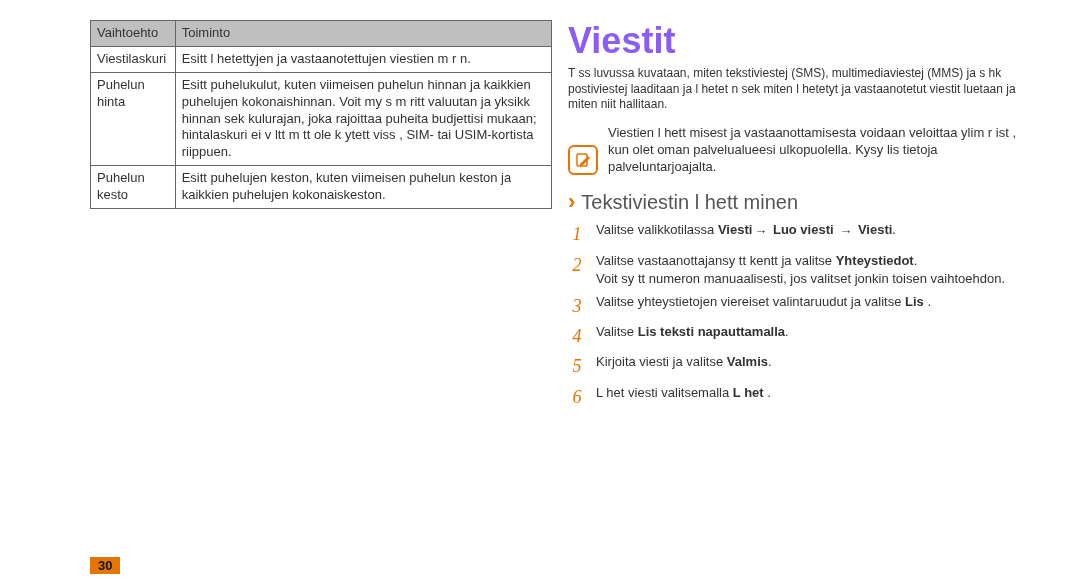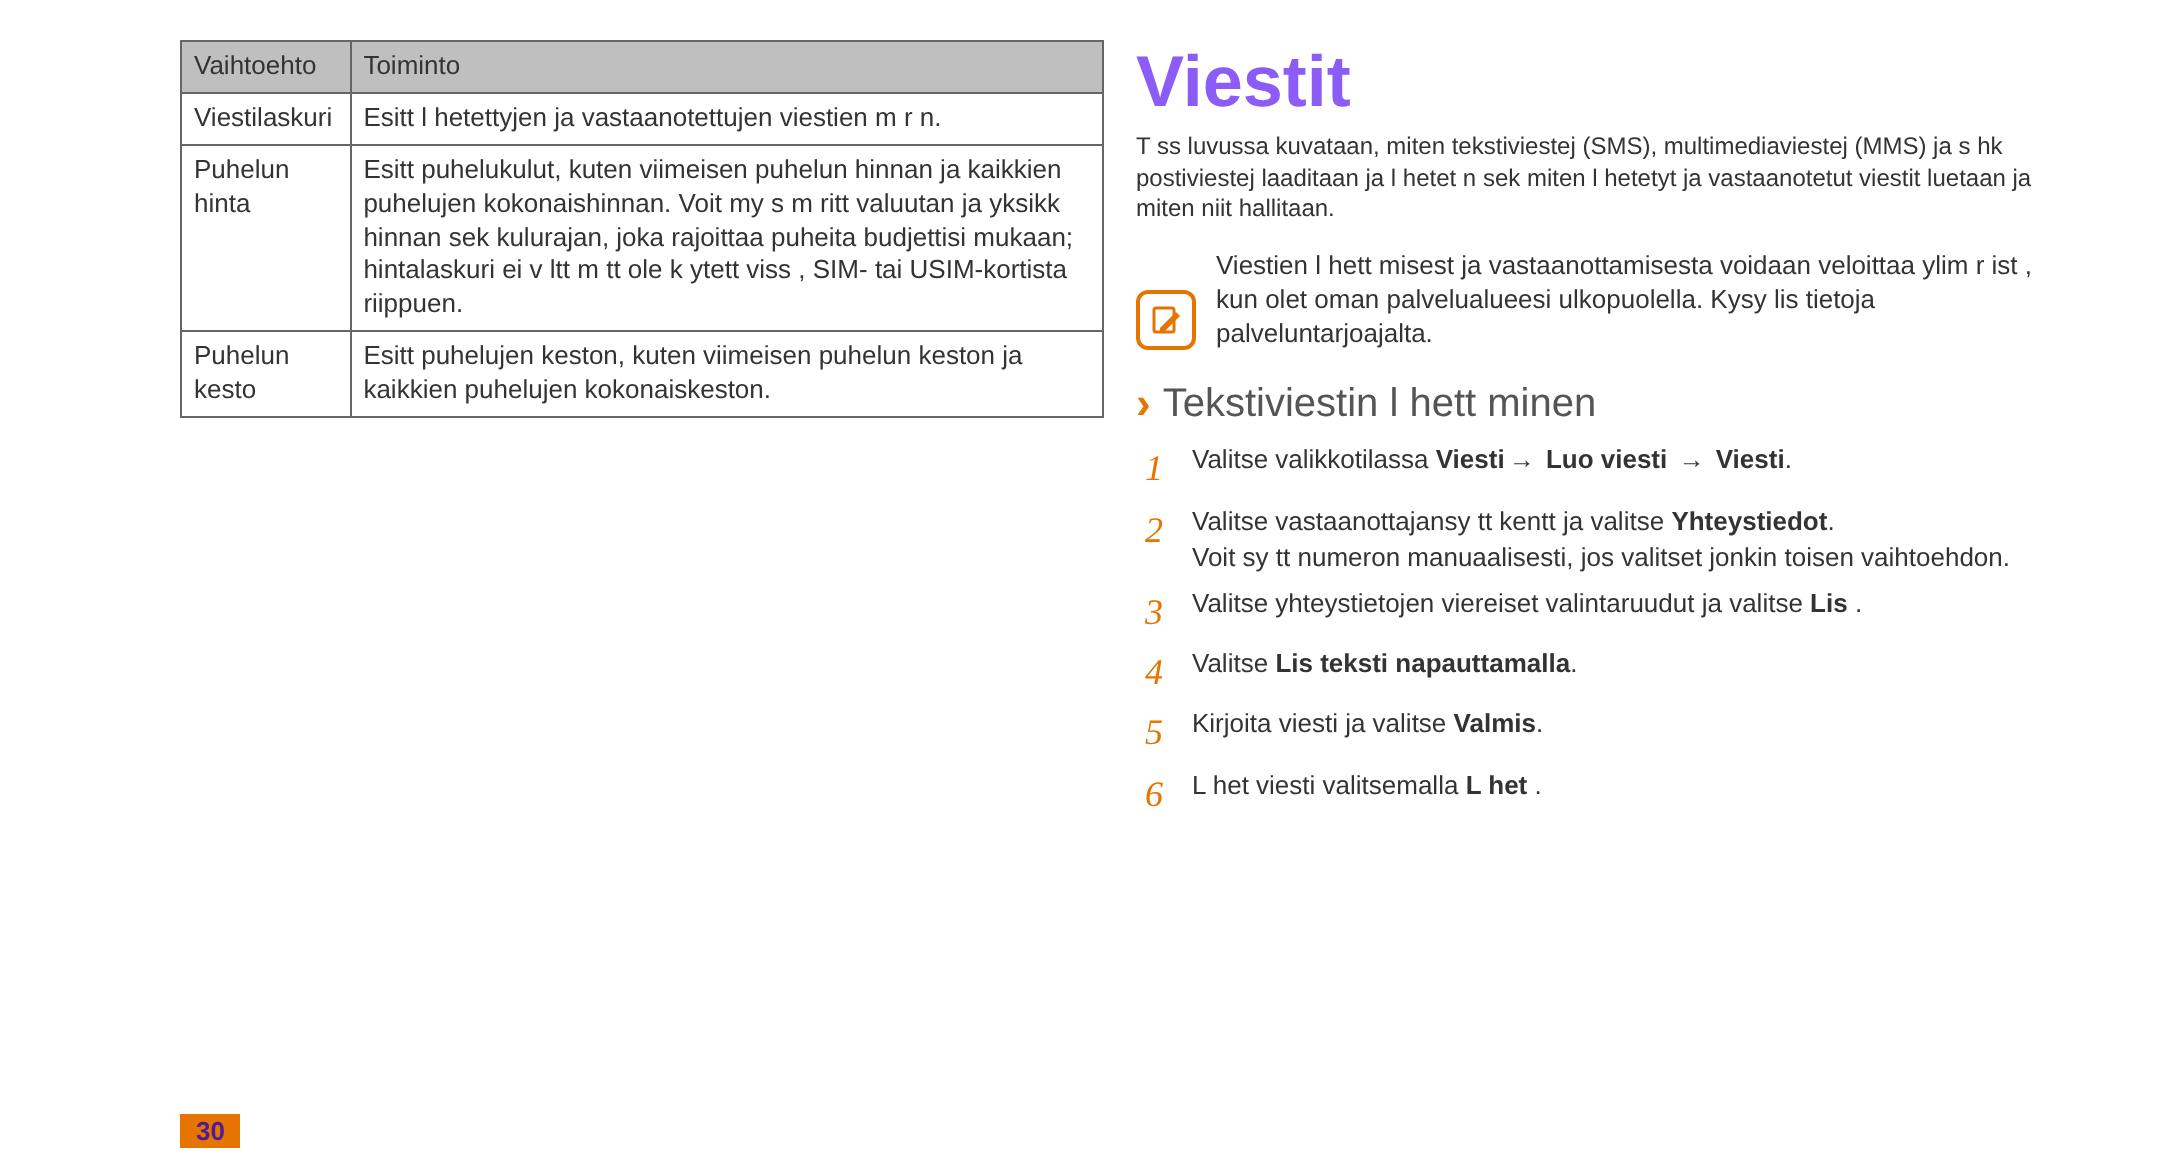--- a/index.html
+++ b/index.html
@@ -111,21 +111,21 @@
   .page-footer {
     position: absolute;
     left: 90px;
     bottom: 12px;
     display: flex;
     align-items: center;
     gap: 6px;
   }
   .page-num {
     background: #e67400;
-    color: #4c1d95;
+    color: #0f172a;
     font-size: 13px;
     padding: 1px 8px;
     font-weight: bold;
   }
   .section-label {
     font-size: 11px;
     color: #777;
   }
 </style>
 </head>

